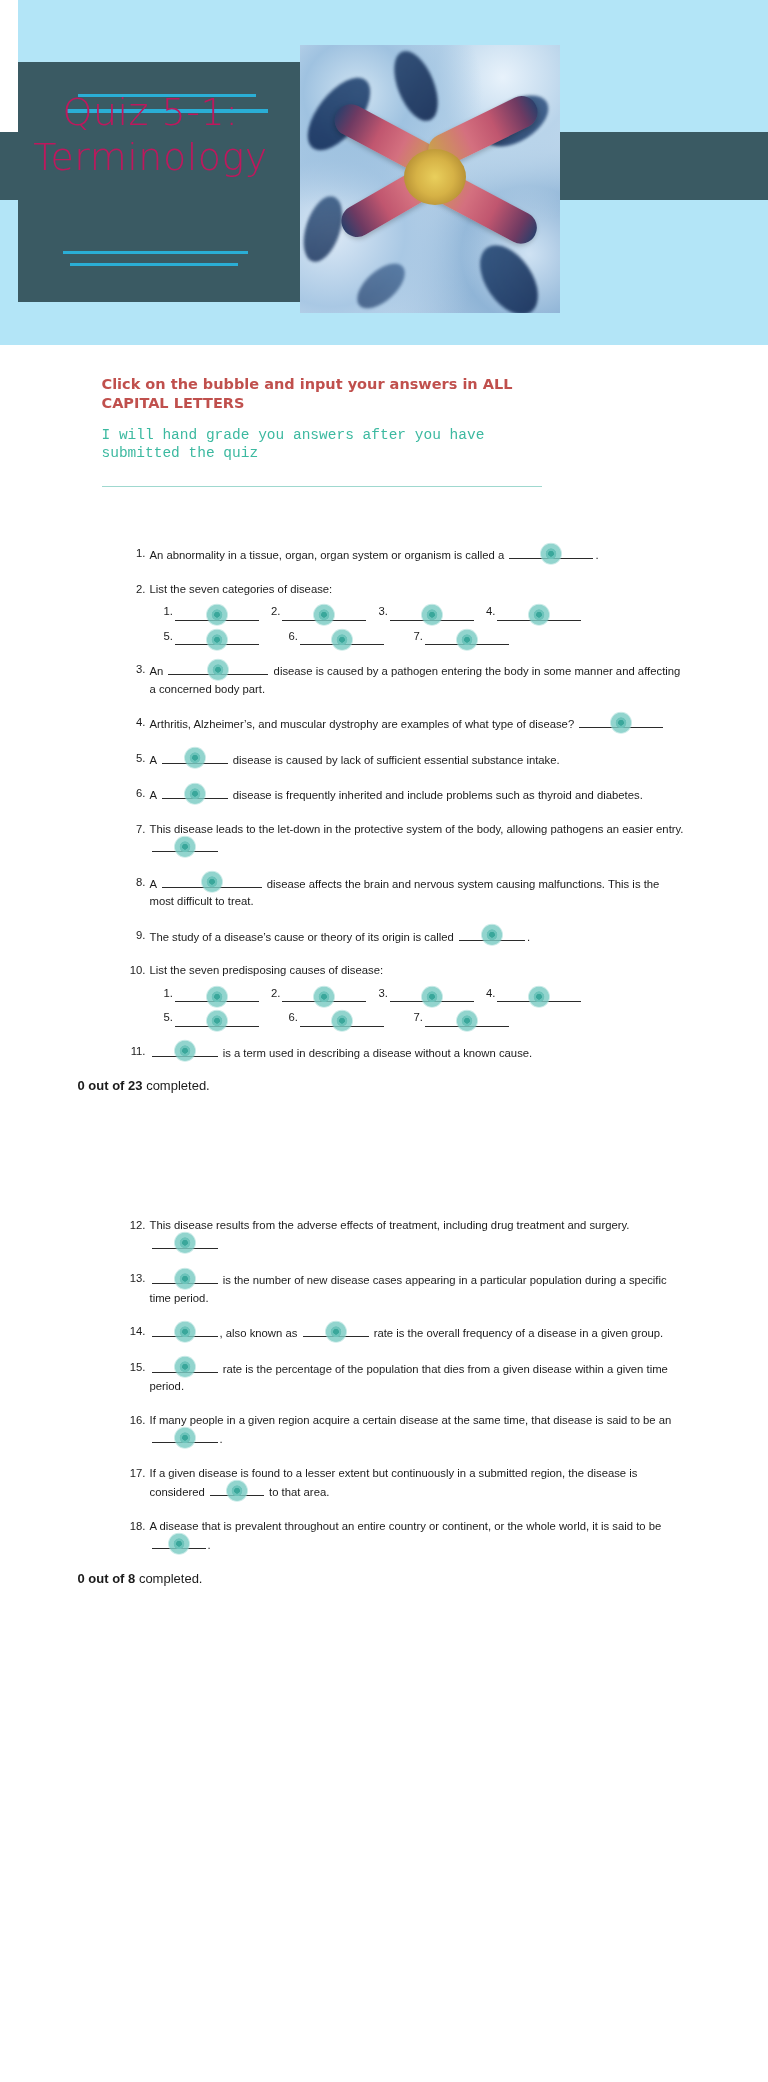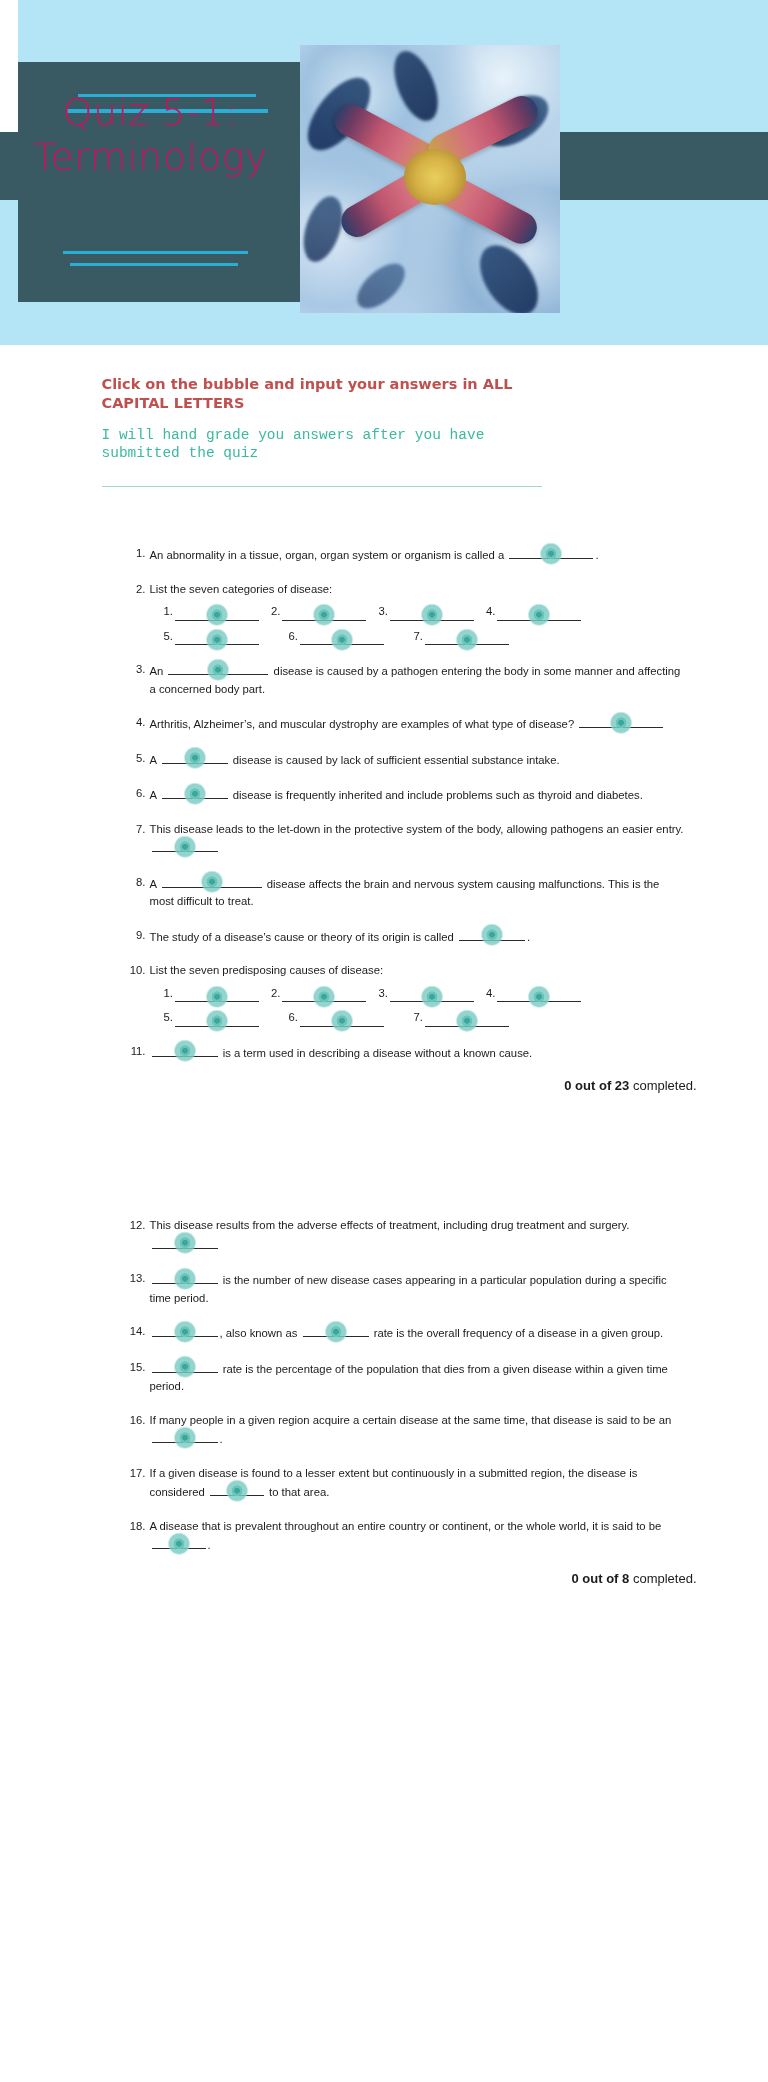--- a/index.html
+++ b/index.html
@@ -211,21 +211,20 @@
     margin-right:9px;
     white-space:nowrap;
   }
   .subitem .num{ margin-right:0px; }
 
   .completed{
     margin:16px 0 0 -12px;
     font-family:"Liberation Sans", sans-serif;
     font-size:13px;
     color:#1b1b1b;
-    text-align:right;
   }
   .completed b{ font-weight:bold; }
 
   .gap{ height:112px; }
   .gap2{ height:36px; }
 </style>
 </head>
 <body>
 
 <div class="page">

